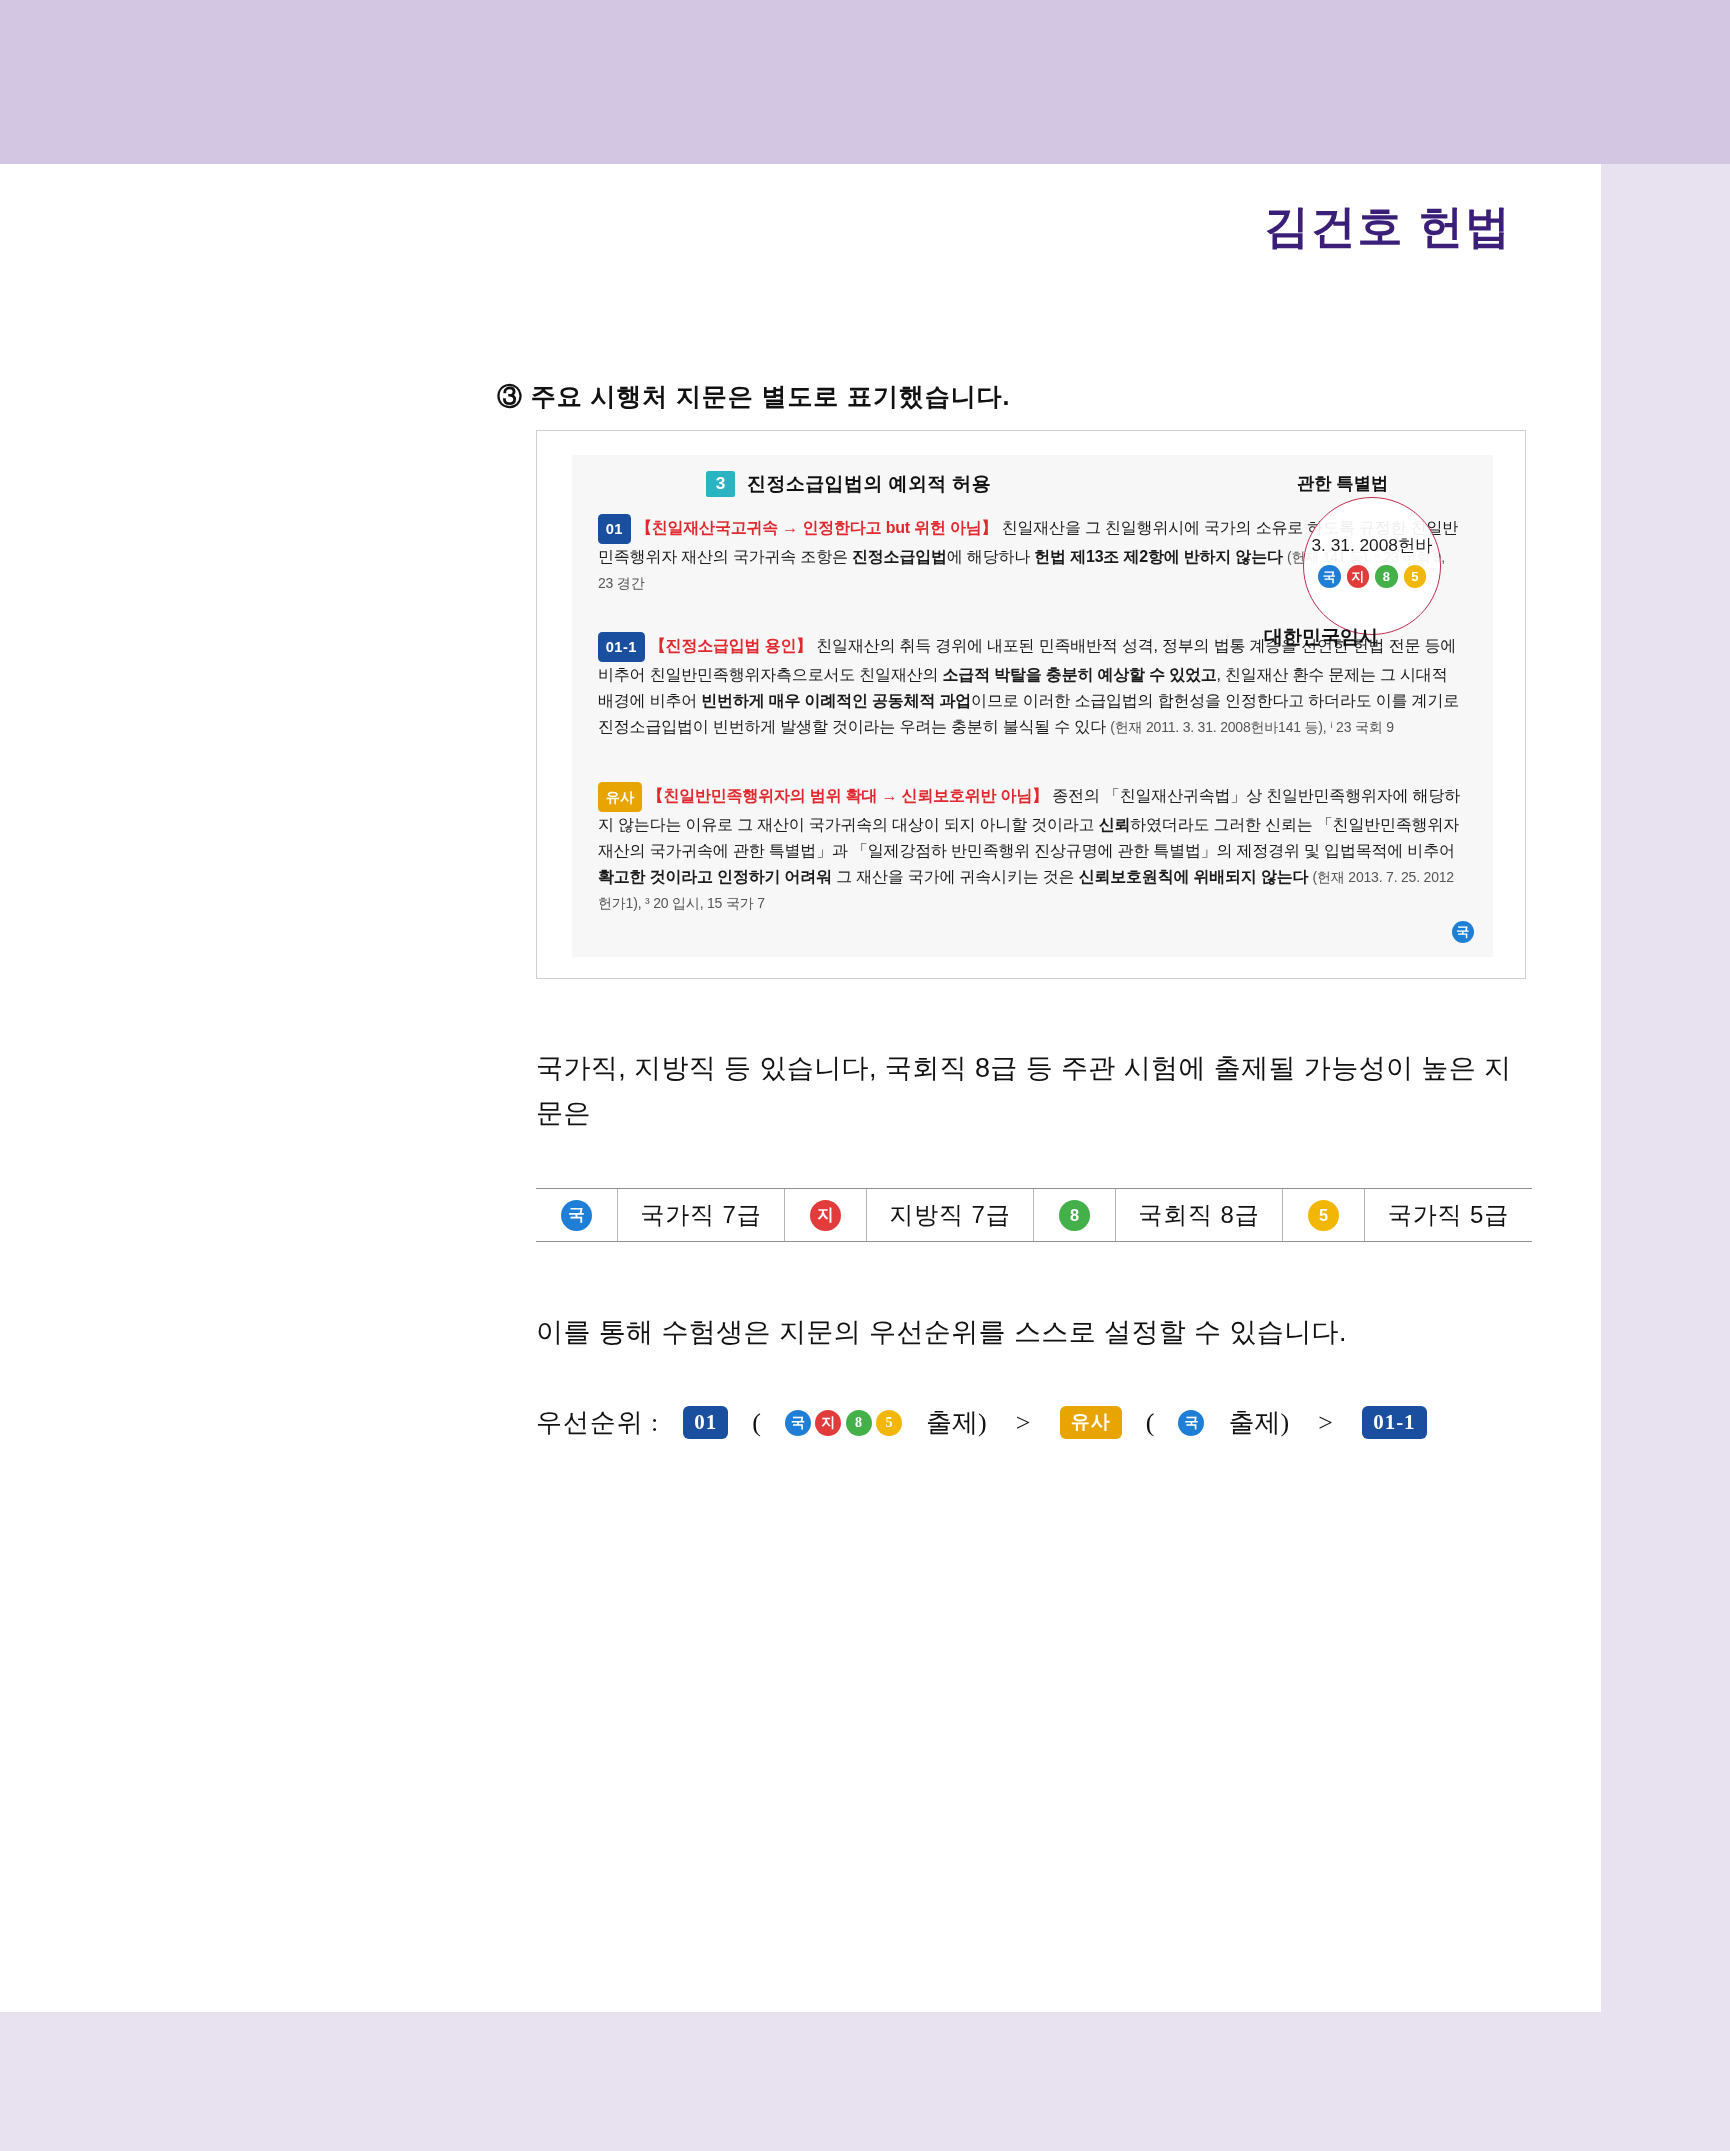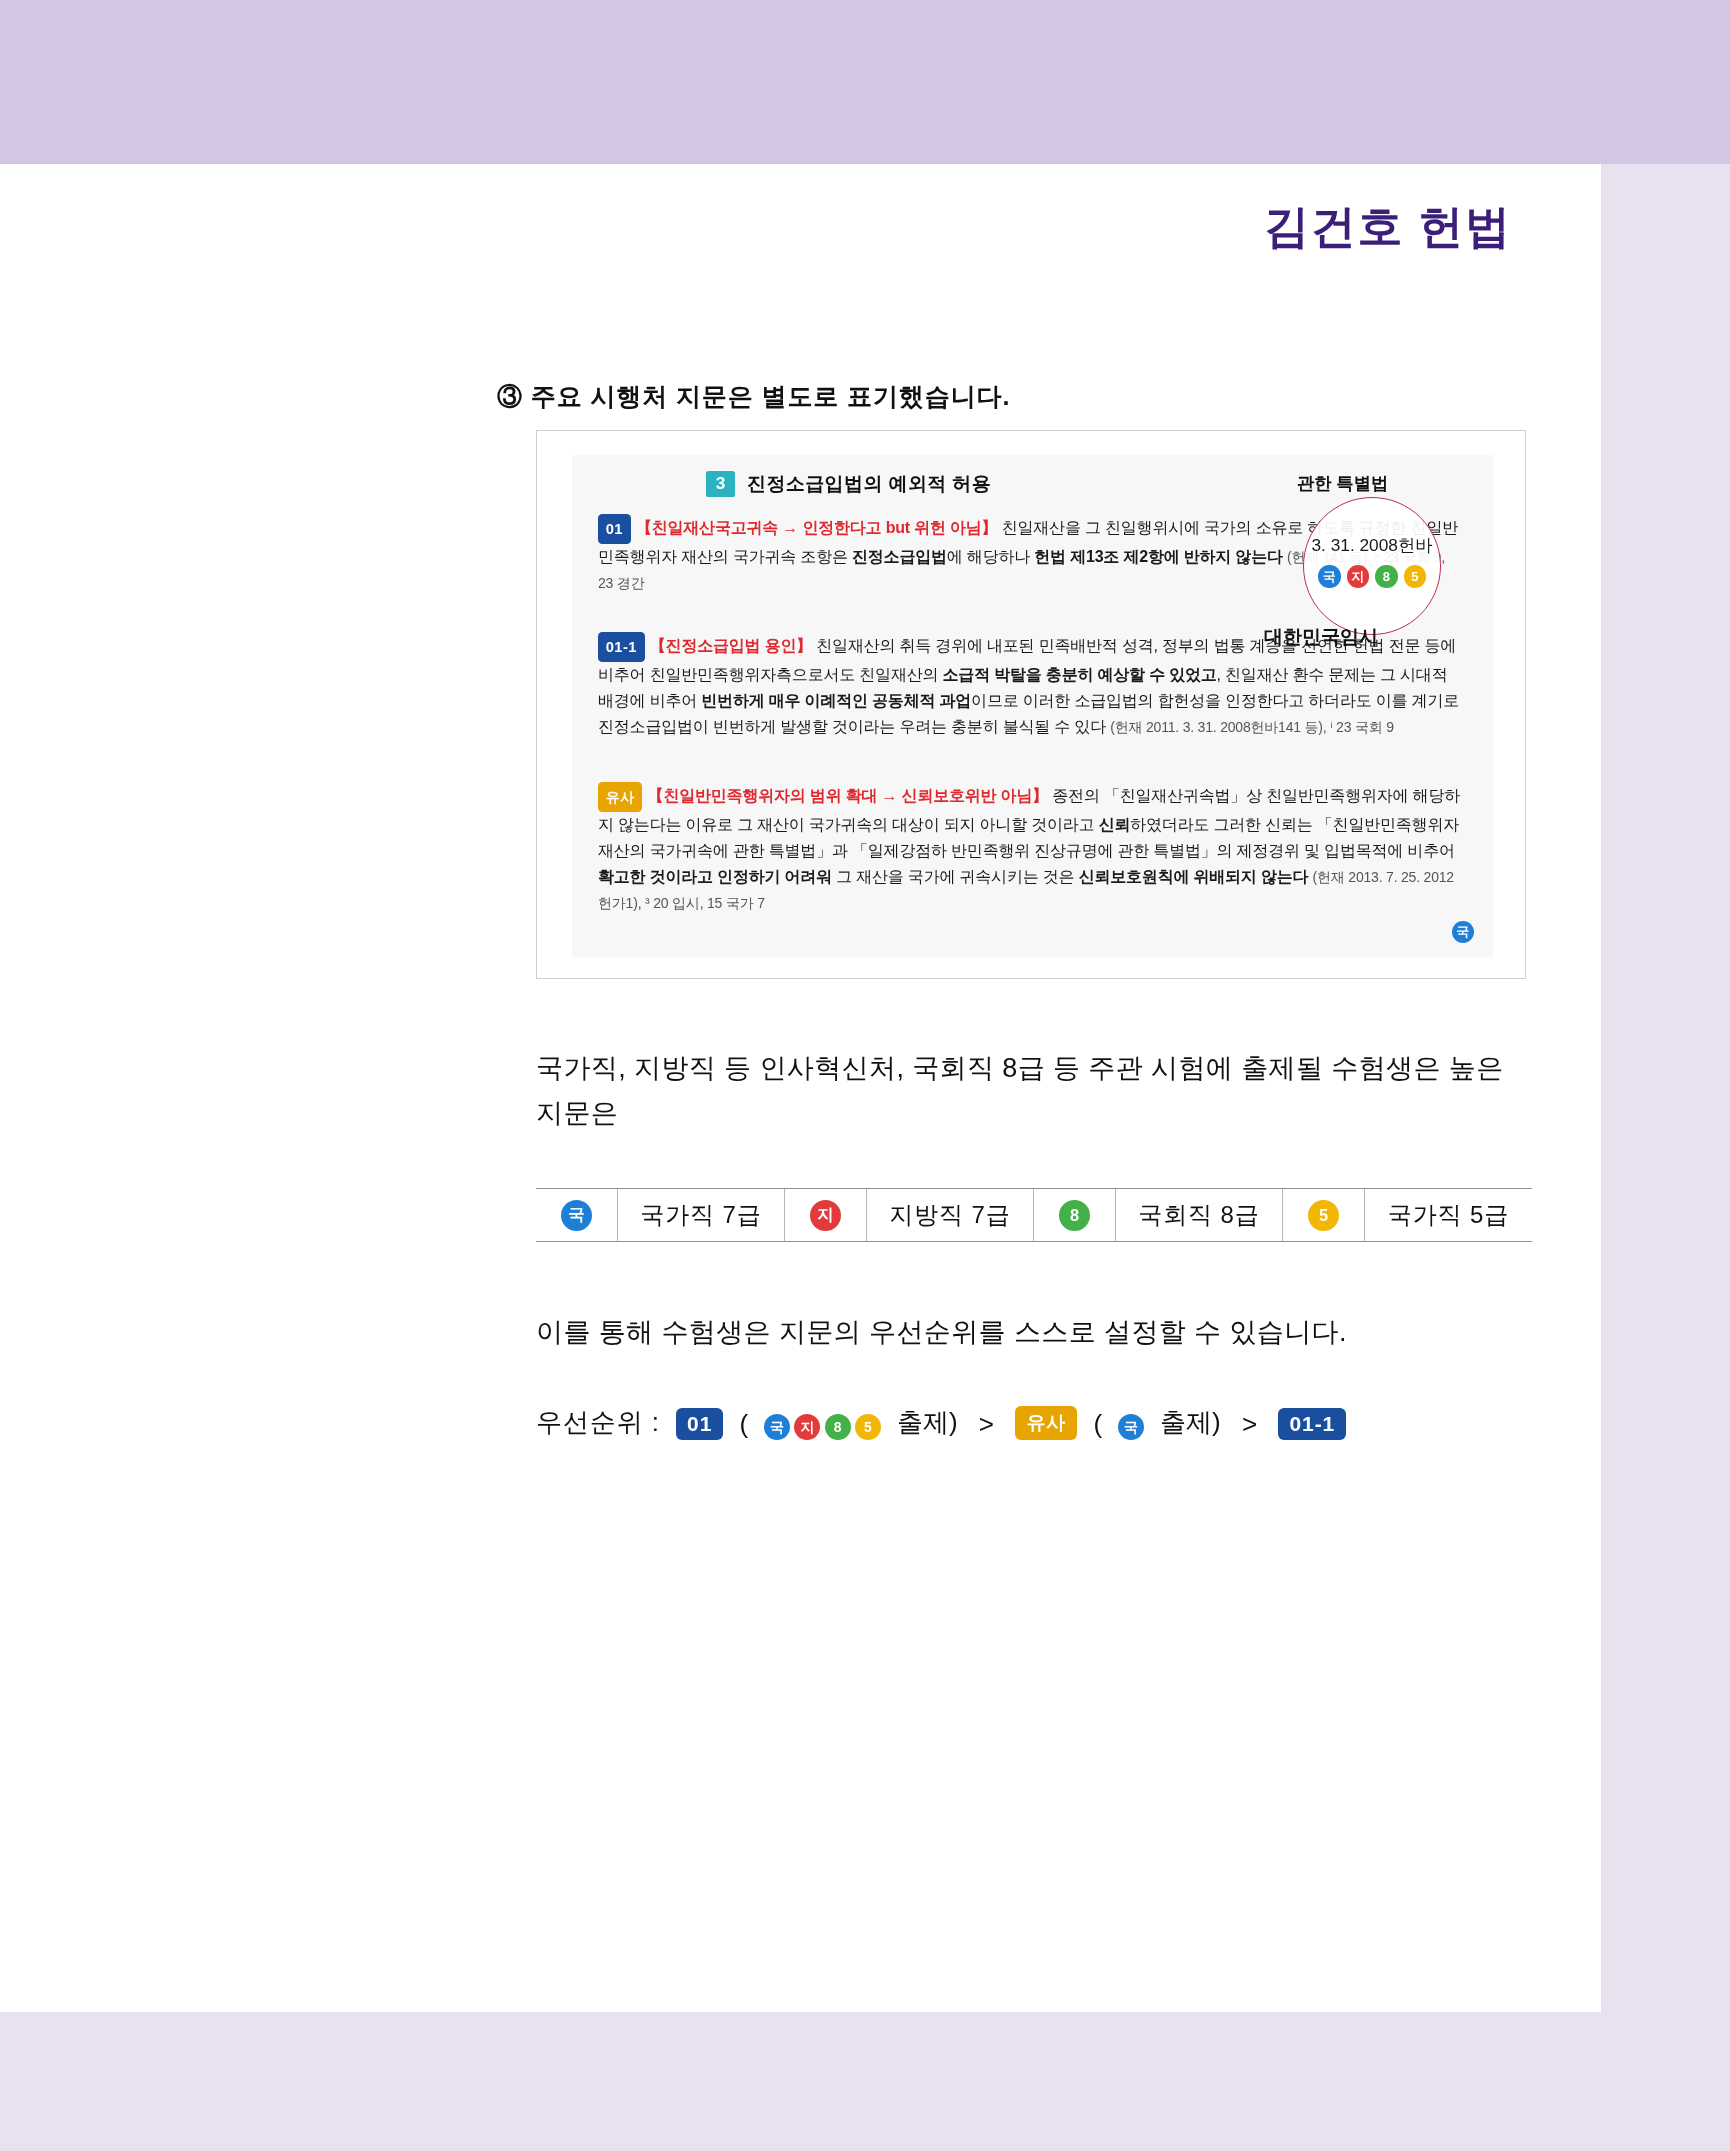--- a/index.html
+++ b/index.html
@@ -296,25 +296,26 @@
     letter-spacing: 0.4px;
     white-space: nowrap;
   }
 
   
   .priority-row {
     position: absolute;
     left: 536px;
     top: 1405px;
     display: flex;
-    align-items: flex-end;
-    gap: 16px;
+    align-items: center;
+    gap: 24px;
     font-size: 26px;
     color: #111111;
     white-space: nowrap;
+    font-family: Liberation Serif, serif;
   }
   .priority-row .lbl { letter-spacing: 0.9px; }
   .pr-badge {
     background: #1a4fa0;
     color: #fff;
     border-radius: 6px;
     font-size: 21px;
     font-weight: bold;
     padding: 3.5px 11.2px 4.3px;
     letter-spacing: 0.9px;
@@ -375,21 +376,21 @@
     </div>
     <div class="overlay-text-2">대한민국임시</div>
 
     <div class="fig-tail-badge">
       <span class="dot dot-guk">국</span>
     </div>
   </div>
 </div>
 
 <div class="body-para">
-  <div>국가직, 지방직 등 인사혁신처, 국회직 8급 등 주관 시험에 출제될 수험생은 높은 지문은</div>
+  <div>국가직, 지방직 등 있습니다, 국회직 8급 등 주관 시험에 출제될 가능성이 높은 지문은</div>
 </div>
 
 <div class="legend">
   <div class="legend-dotcell">
     <span class="dot-lg dot-guk">국</span>
   </div>
   <div class="legend-labelcell">국가직 7급</div>
 
   <div class="legend-dotcell">
     <span class="dot-lg dot-ji">지</span>

